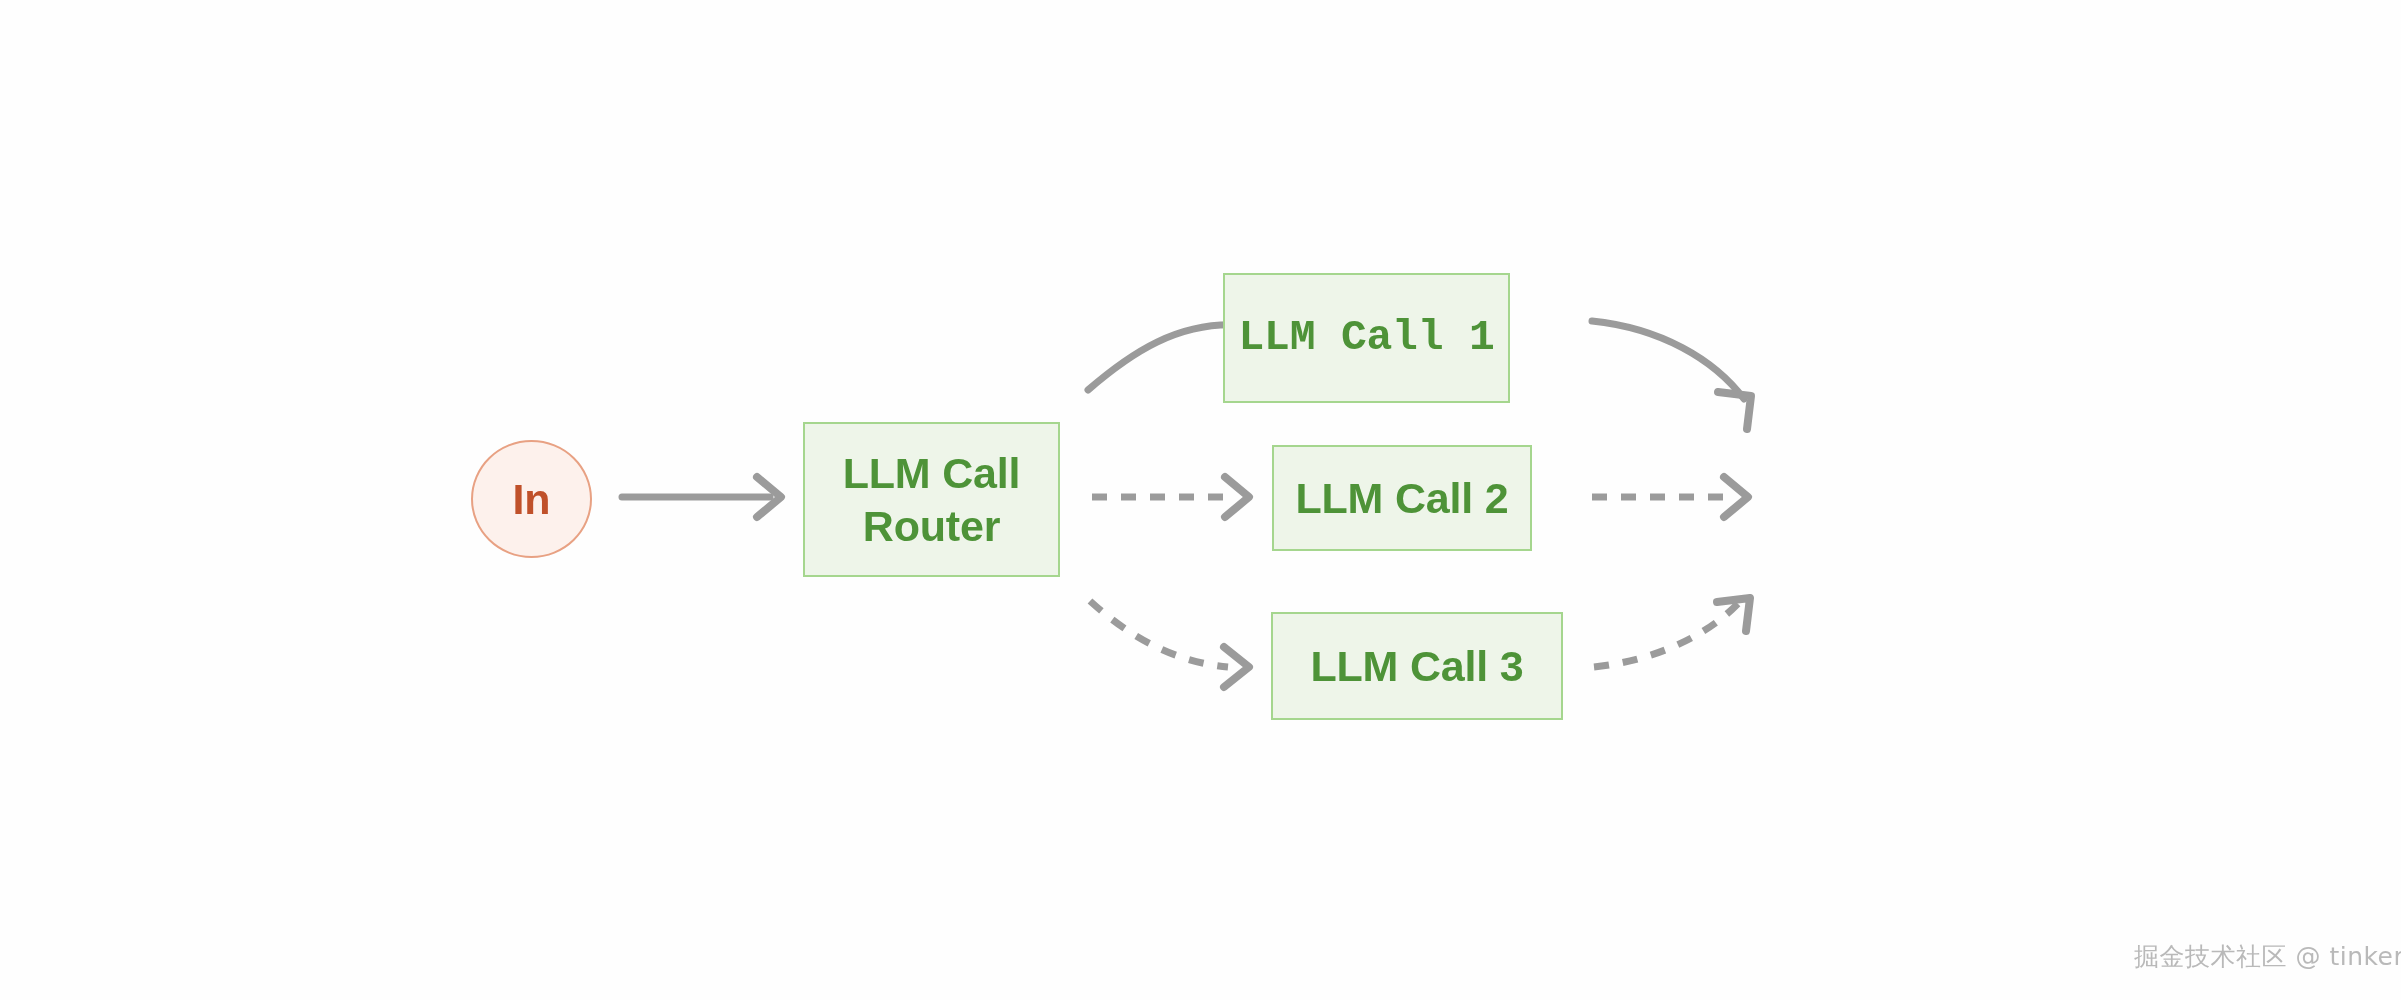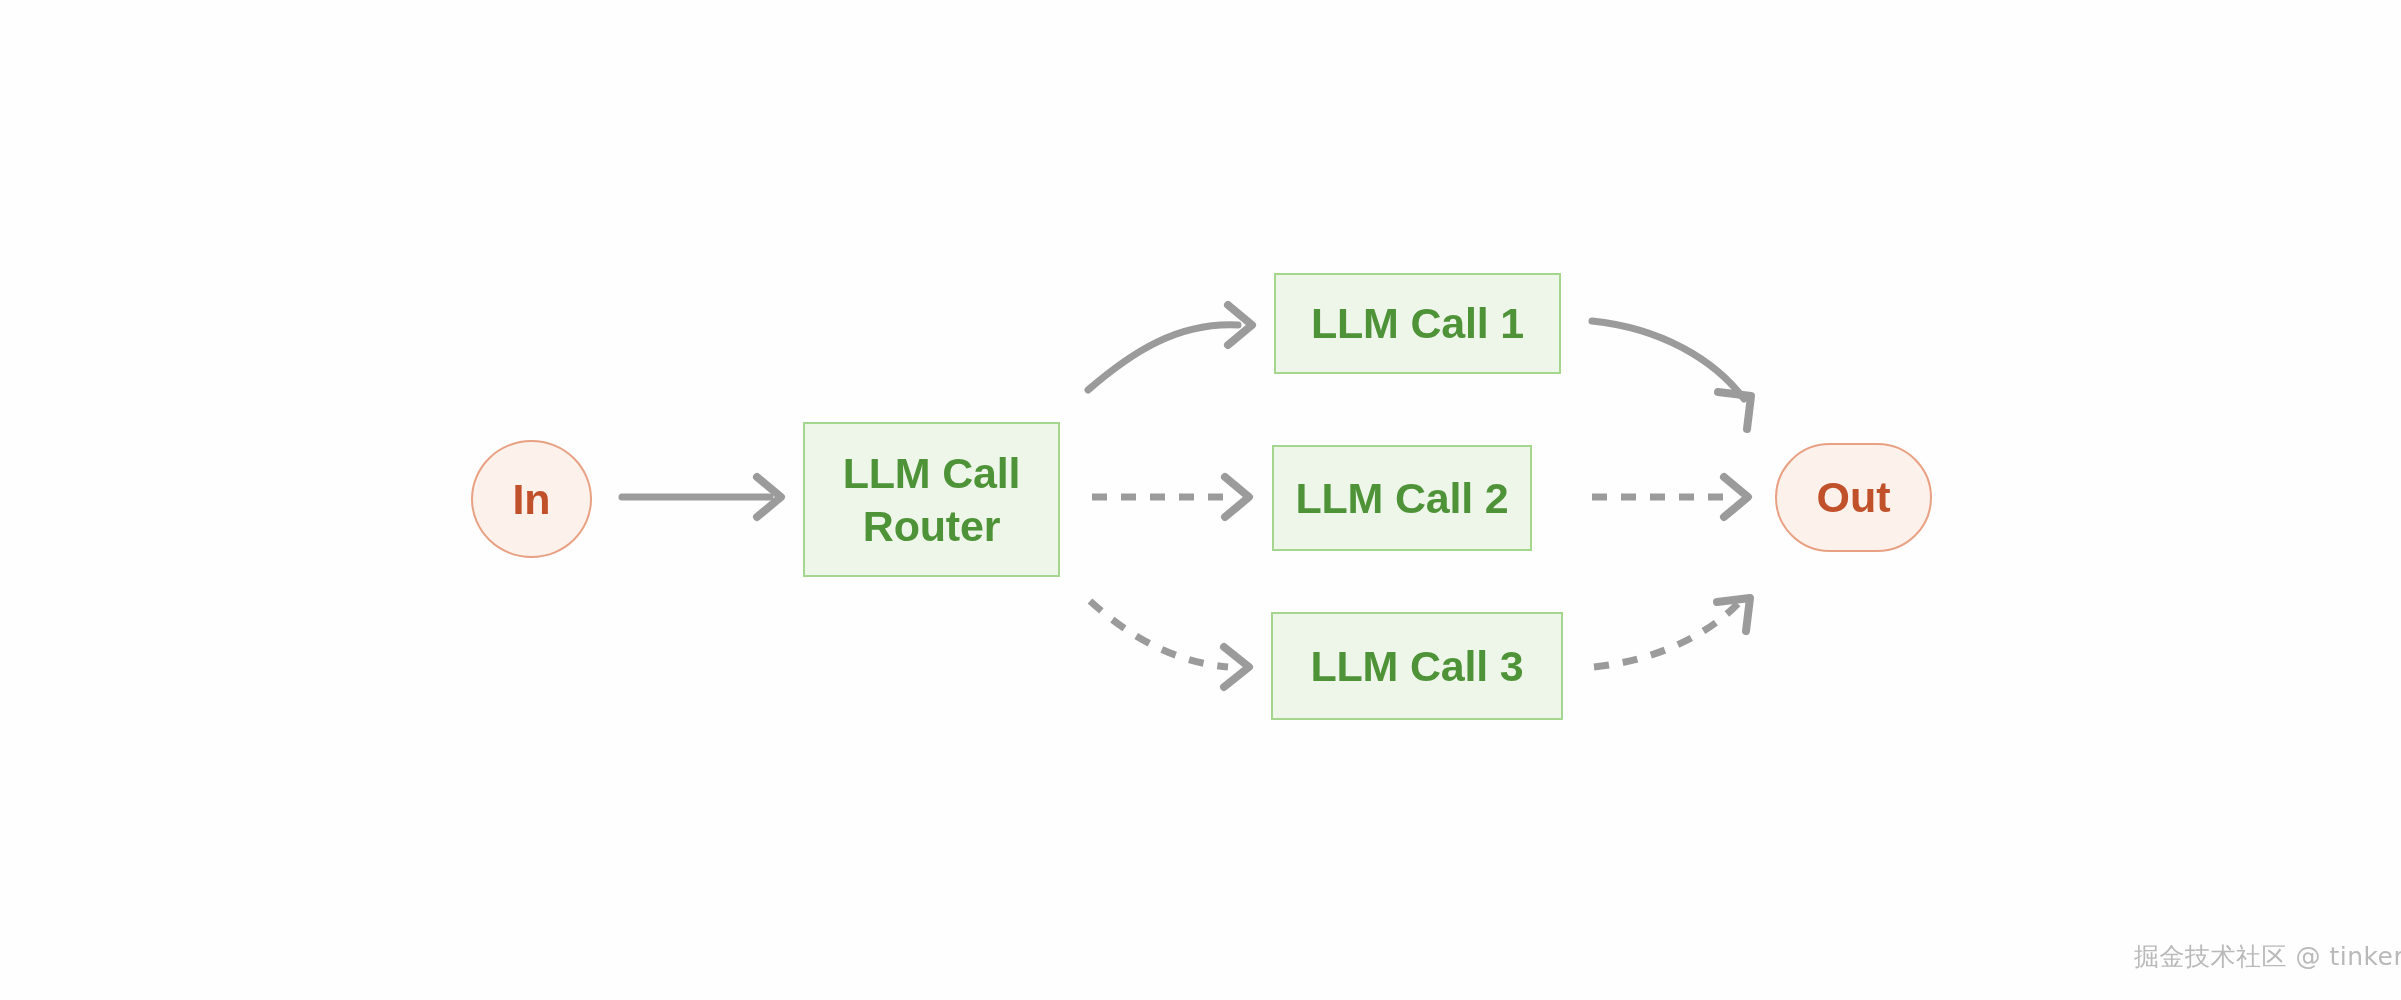--- a/index.html
+++ b/index.html
@@ -113,31 +113,28 @@
 
   <div class="node node-proc" style="left:803px; top:422px; width:257px; height:155px;">
     <span class="node-label">LLM Call
 Router</span>
   </div>
 
   <div class="node node-term node-round" style="left:471px; top:440px; width:121px; height:118px;">
     <span class="node-label">In</span>
   </div>
 
-  <div class="node node-proc" style="left:1274px; top:273px; width:287px; height:101px;">
+  <div class="node node-proc" style="left:1223px; top:273px; width:287px; height:130px;font-family:Liberation Mono, monospace;">
     <span class="node-label">LLM Call 1</span>
   </div>
 
   <div class="node node-proc" style="left:1272px; top:445px; width:260px; height:106px;">
     <span class="node-label">LLM Call 2</span>
   </div>
 
   <div class="node node-proc" style="left:1271px; top:612px; width:292px; height:108px;">
     <span class="node-label">LLM Call 3</span>
   </div>
 
-  <div class="node node-term node-stadium" style="left:1775px; top:443px; width:157px; height:109px;">
-    <span class="node-label">Out</span>
-  </div>
 
   <div id="watermark" style="left:2134px; top:940px;">掘金技术社区 @ tinker</div>
 
 </div>
 
 </body></html>

